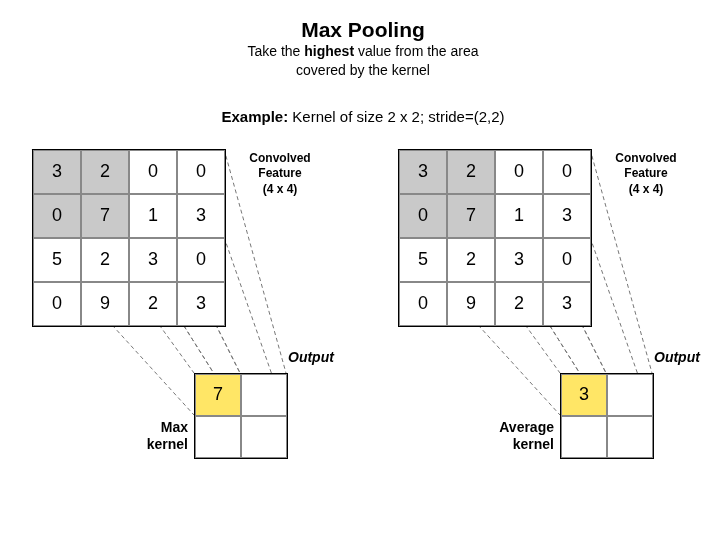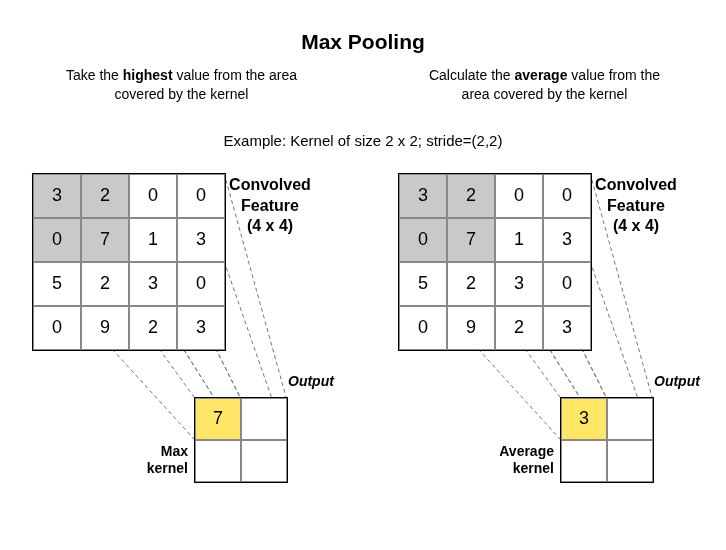--- a/index.html
+++ b/index.html
@@ -6,26 +6,26 @@
   body {
     margin: 0;
     padding: 0;
     width: 726px;
     height: 550px;
     background: #fff;
     font-family: Arial, Helvetica, sans-serif;
     color: #000;
     position: relative;
   }
-  .titles { display: flex; justify-content: space-around; padding-top: 18px; margin-top: 12px; }
+  .titles { display: flex; justify-content: space-around; padding-top: 18px; }
   .title { font-size: 21px; font-weight: bold; text-align: center; width: 300px; }
-  .descs { display: flex; justify-content: space-around; margin-top: 12px; }
+  .descs { display: flex; justify-content: space-around; }
   .desc { font-size: 14px; text-align: center; width: 240px; line-height: 1.35; }
   .example { text-align: center; font-size: 15px; margin-top: 28px; }
-  .example .lbl { font-weight: normal; }
+  .example .lbl { font-weight: bold; }
   .diagrams {
     position: relative;
     margin-top: 24px;
     height: 340px;
   }
   .panel {
     position: absolute;
     top: 0;
     width: 360px;
   }
@@ -44,23 +44,23 @@
     border: 0.5px solid #888;
     display: flex;
     align-items: center;
     justify-content: center;
     font-size: 18px;
     background: #fff;
   }
   .cell.sh { background: #c9c9c9; }
   .conv-label {
     position: absolute;
-    left: 214px;
+    left: 224px;
     top: 2px;
-    font-size: 16px;
+    font-size: 12px;
     font-weight: bold;
     text-align: center;
     width: 100px;
     line-height: 1.3;
   }
   .grid2 {
     position: absolute;
     top: 224px;
     left: 188px;
     border: 1.5px solid #000;
@@ -111,23 +111,20 @@
 <body>
 
 <div class="titles">
   <div class="title">Max Pooling</div>
 </div>
 
 <div class="descs">
   <div class="desc">
     <span>Take the </span><b>highest</b><span> value from the area covered by the kernel</span>
   </div>
-  <div class="desc">
-    <span>Calculate the </span><b>average</b><span> value from the area covered by the kernel</span>
-  </div>
 </div>
 
 <div class="example">
   <span class="lbl">Example:</span><span>  Kernel of size 2 x 2;  stride=(2,2)</span>
 </div>
 
 <div class="diagrams">
   <div class="panel left">
     <svg class="lines">
       <line x1="26" y1="0" x2="188" y2="224"></line>

